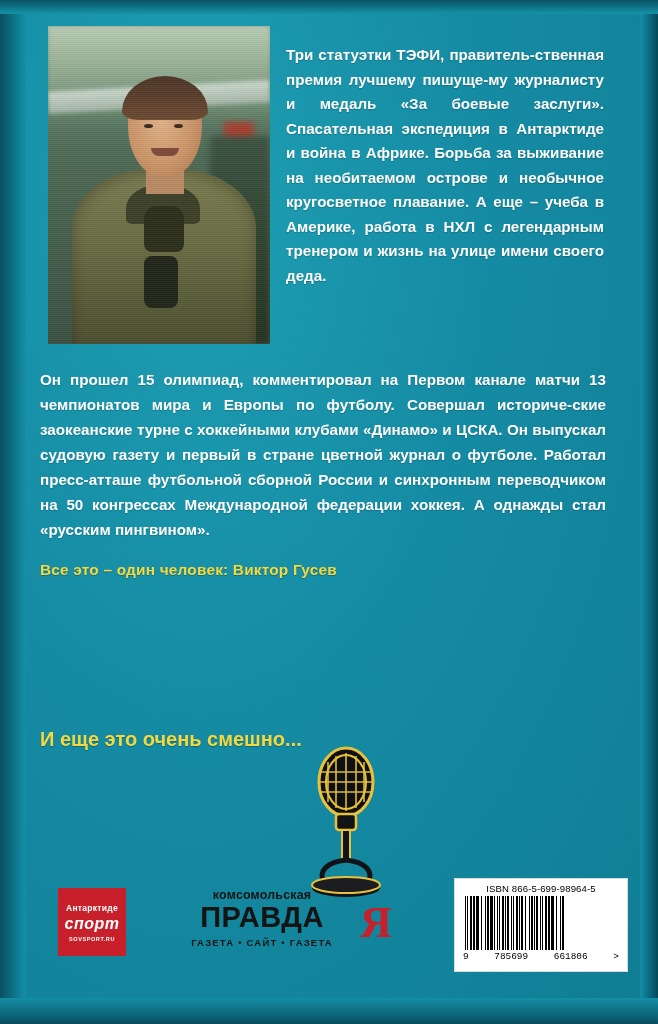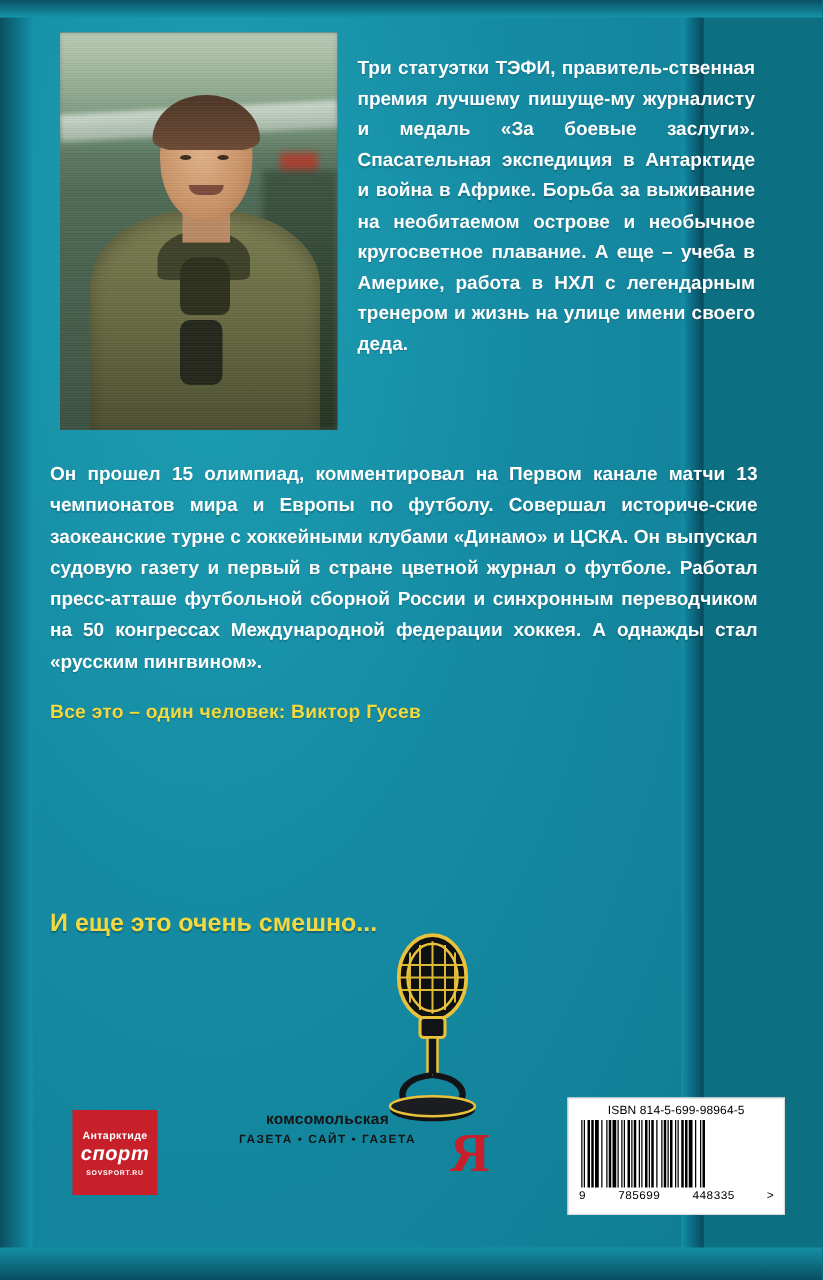--- a/index.html
+++ b/index.html
@@ -8,21 +8,21 @@
     background: #0d6f82;
   }
   body {
     width: 658px;
     height: 1024px;
     overflow: hidden;
     font-family: "Liberation Sans", sans-serif;
   }
   .page {
     position: relative;
-    width: 563px;
+    width: 658px;
     height: 1024px;
     background:
       radial-gradient(ellipse at 30% 20%, #1e9fb3 0%, #158ba3 45%, #0f7d94 100%);
     box-sizing: border-box;
   }
   
   .edge {
     position: absolute;
     background: #0a5566;
     pointer-events: none;
@@ -355,26 +355,27 @@
     </div>
 
     <div class="logo-ss">
       <span class="ss-l1">Антарктиде</span>
       <span class="ss-l2">спорт</span>
       <span class="ss-l3">SOVSPORT.RU</span>
     </div>
 
     <div class="logo-kp">
       <div class="kp-l1">комсомольская</div>
+      <div class="kp-l2">ПРАВДА</div>
       <div class="kp-l3">ГАЗЕТА  •  САЙТ  •  ГАЗЕТА</div>
     </div>
     <div class="kp-mark">Я</div>
 
     <div class="barcode-box">
-      <div class="isbn">ISBN 814-5-699-98964-5</div>
+      <div class="isbn">ISBN 866-5-699-98964-5</div>
       <div class="bars" id="bars">
           <i style="width:1px;background:#000"></i>
           <i style="width:1px;background:transparent"></i>
           <i style="width:1px;background:#000"></i>
           <i style="width:2px;background:transparent"></i>
           <i style="width:2px;background:#000"></i>
           <i style="width:1px;background:transparent"></i>
           <i style="width:2px;background:#000"></i>
           <i style="width:1px;background:transparent"></i>
           <i style="width:3px;background:#000"></i>
@@ -431,19 +432,19 @@
           <i style="width:2px;background:transparent"></i>
           <i style="width:1px;background:#000"></i>
           <i style="width:3px;background:transparent"></i>
           <i style="width:1px;background:#000"></i>
           <i style="width:1px;background:transparent"></i>
           <i style="width:2px;background:#000"></i>
         </div>
       <div class="bar-digits">
         <span>9</span>
         <span>785699</span>
-        <span>448335</span>
+        <span>661806</span>
         <span>&gt;</span>
       </div>
     </div>
 
   </div>
 </div>
 
 </body></html>

